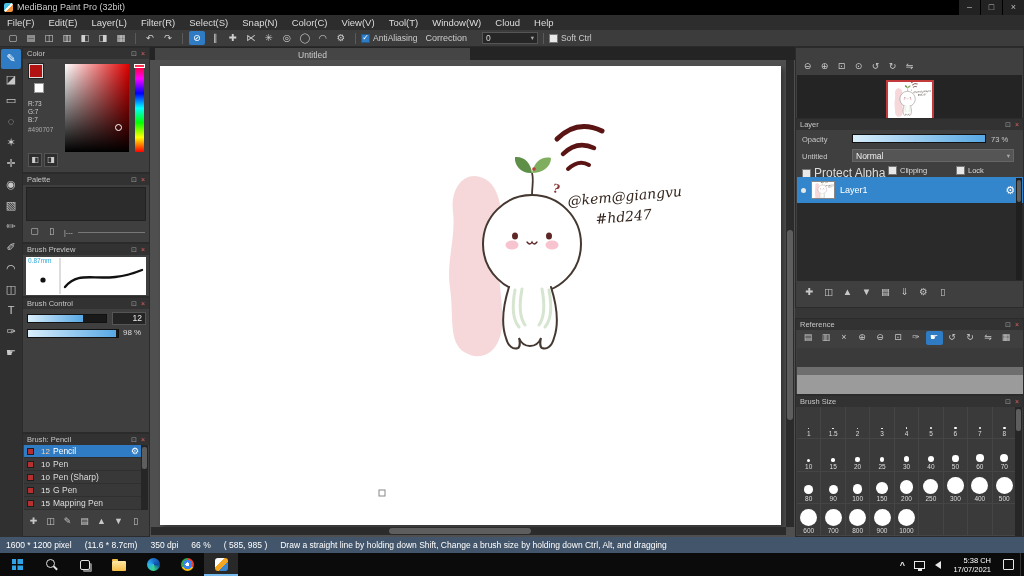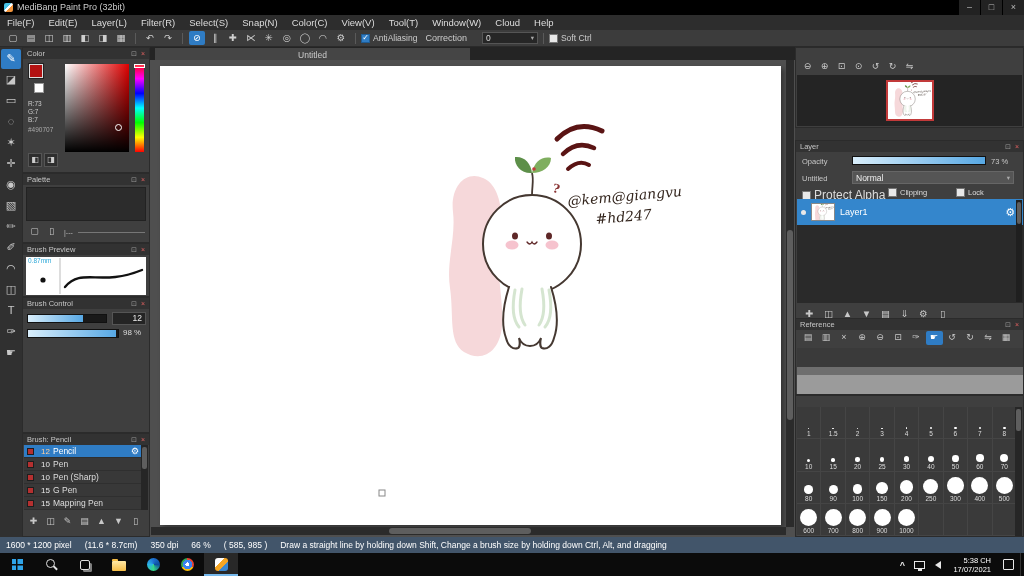--- a/index.html
+++ b/index.html
@@ -429,21 +429,21 @@
       </div>
     <div class="navwell">
       <div class="navthumb">
         <svg width="44" height="37" viewBox="265 70 245 235">
             <use href="#artwork"></use>
           </svg>
       </div>
     </div>
   </div>
 
-  <div class="panel" style="left:795px;top:140px;width:229px;height:190px">
+  <div class="panel" style="left:795px;top:118px;width:229px;height:190px">
     <div class="phdr">
       <span>Layer</span>
       <span class="hico">
           <i>⊡</i>
           <i class="closex">×</i>
         </span>
     </div>
     <span class="rlabel" style="left:6px;top:16px">Opacity</span>
     <div class="slider" style="left:56px;top:15px;width:134px">
         <span class="fill" style="width:100%"></span>
@@ -512,20 +512,27 @@
         <span class="sbtn selected">☛</span>
         <span class="sbtn">↺</span>
         <span class="sbtn">↻</span>
         <span class="sbtn">⇋</span>
         <span class="sbtn">▦</span>
       </div>
     <div class="refwell"></div>
   </div>
 
   <div class="panel" style="left:795px;top:395px;width:229px;height:142px">
+    <div class="phdr">
+      <span>Brush Size</span>
+      <span class="hico">
+          <i>⊡</i>
+          <i class="closex">×</i>
+        </span>
+    </div>
     <div id="brush-size-grid">
         <div class="bs-cell">
           <span class="bs-dot" style="width: 1.5px; height: 1.5px;"></span>
           <span class="bs-num">1</span>
         </div>
         <div class="bs-cell">
           <span class="bs-dot" style="width: 1.5px; height: 1.5px;"></span>
           <span class="bs-num">1.5</span>
         </div>
         <div class="bs-cell">

